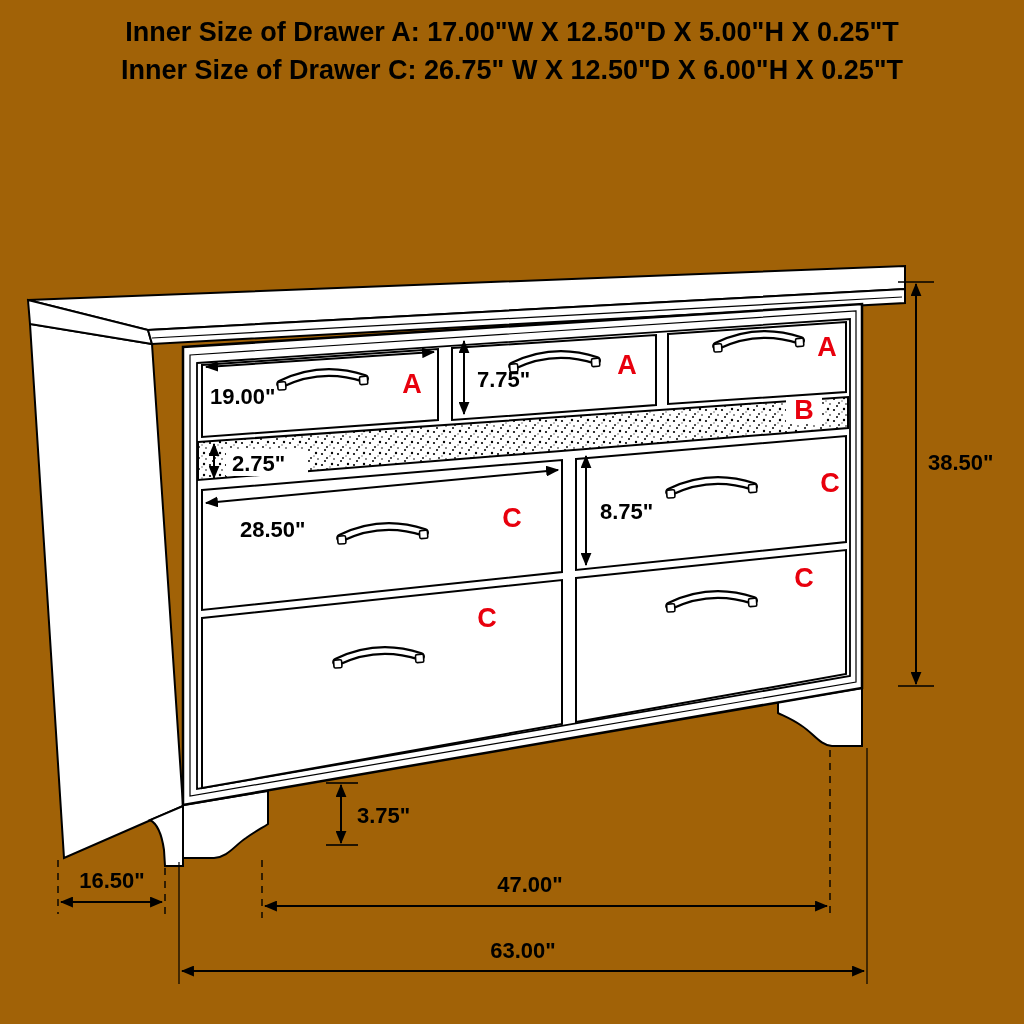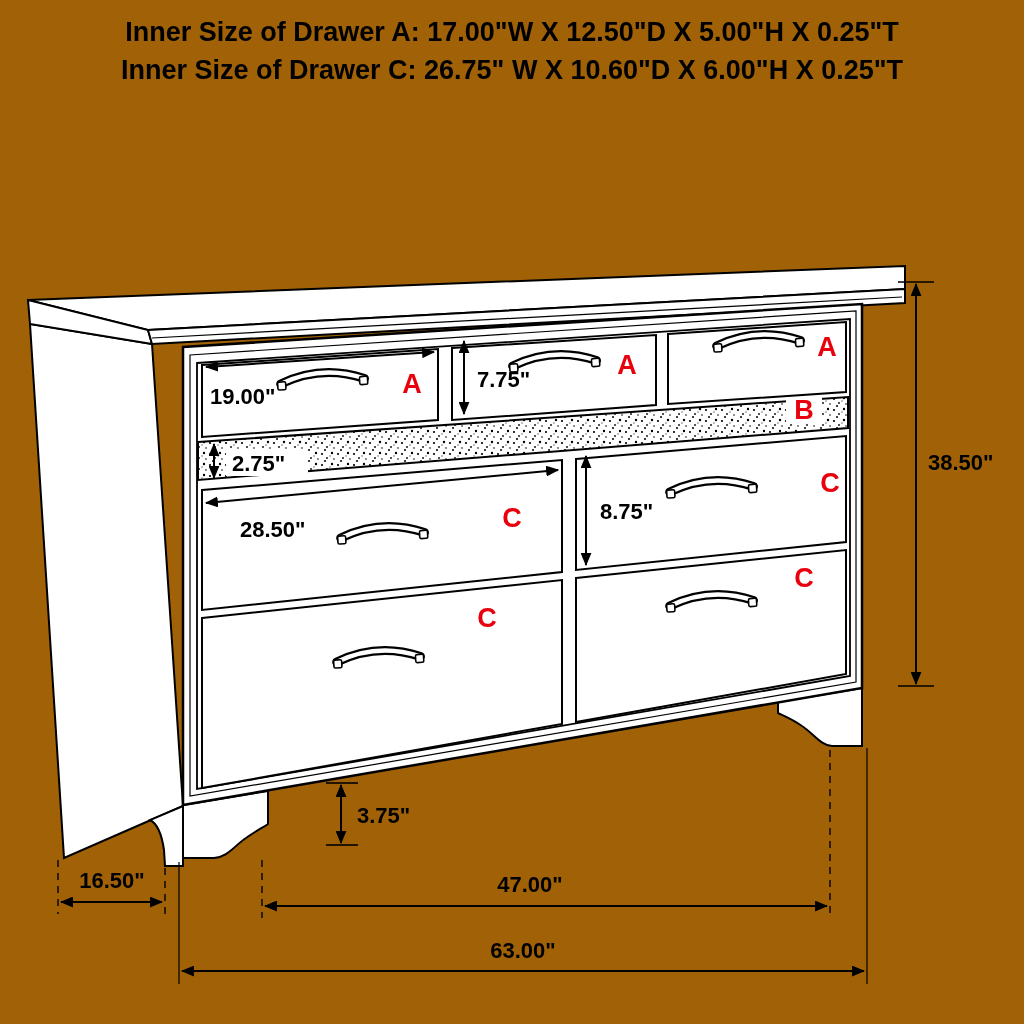--- a/index.html
+++ b/index.html
@@ -17,21 +17,21 @@
   .dimtxt{font-family:"Liberation Sans",sans-serif;font-size:22px;font-weight:bold;fill:#000;}
   .lettertxt{font-family:"Liberation Sans",sans-serif;font-size:27px;font-weight:bold;text-anchor:middle;}
 </style>
 </head>
 <body>
 
 <div class="stage">
 
   <div class="hdr">
     <p>Inner Size of Drawer A: 17.00"W X 12.50"D X 5.00"H X 0.25"T</p>
-    <p>Inner Size of Drawer C: 26.75" W X 10.60"D X 6.00"H X 0.25"T</p>
+    <p>Inner Size of Drawer C: 26.75" W X 12.50"D X 6.00"H X 0.25"T</p>
   </div>
 
   <svg width="1024" height="1024" viewBox="0 0 1024 1024">
     <defs>
       <marker id="ah" viewBox="0 0 12 10" refX="11" refY="5" markerWidth="13" markerHeight="11" orient="auto-start-reverse" markerUnits="userSpaceOnUse">
         <path d="M0,0 L12,5 L0,10 Z" fill="#000"></path>
       </marker>
       <pattern id="speck" width="16" height="11" patternUnits="userSpaceOnUse">
         <rect width="16" height="11" fill="#ffffff"></rect>
         <circle cx="2" cy="3" r="1.1" fill="#000"></circle>

